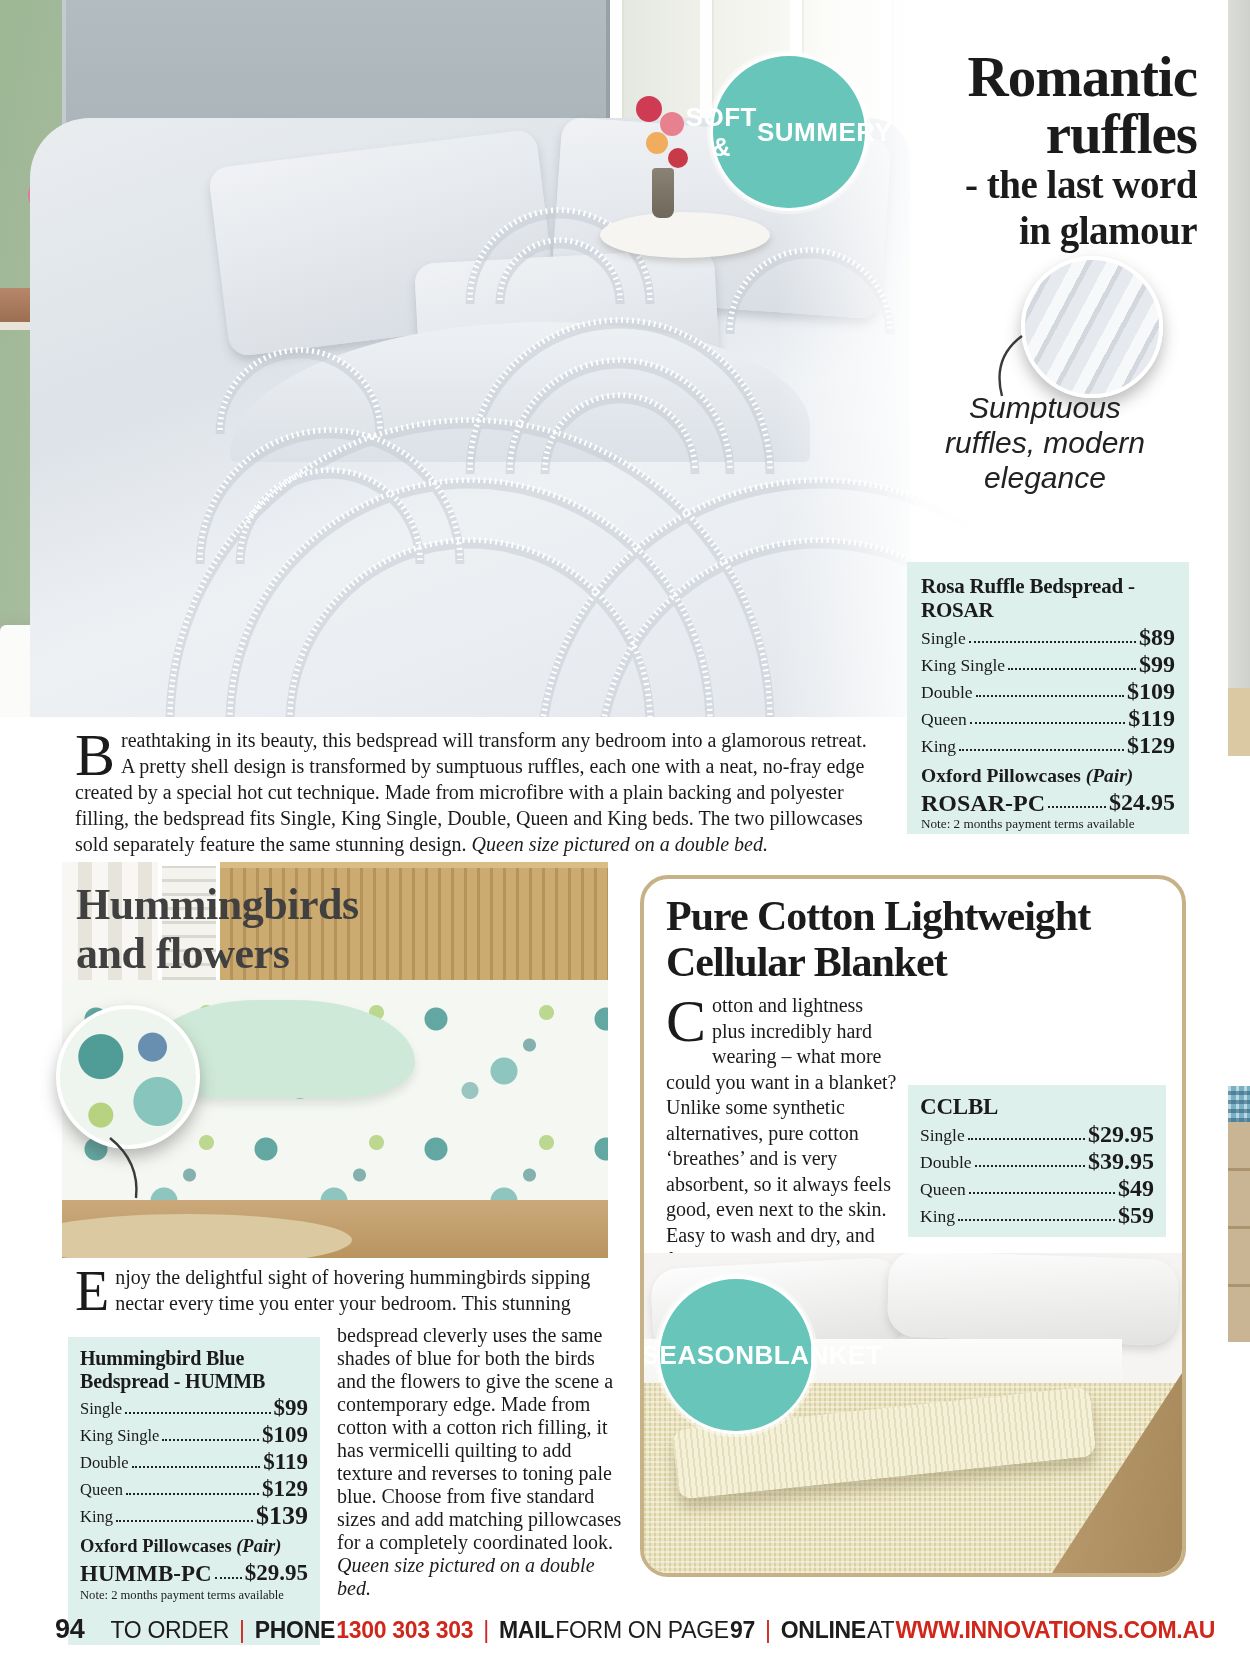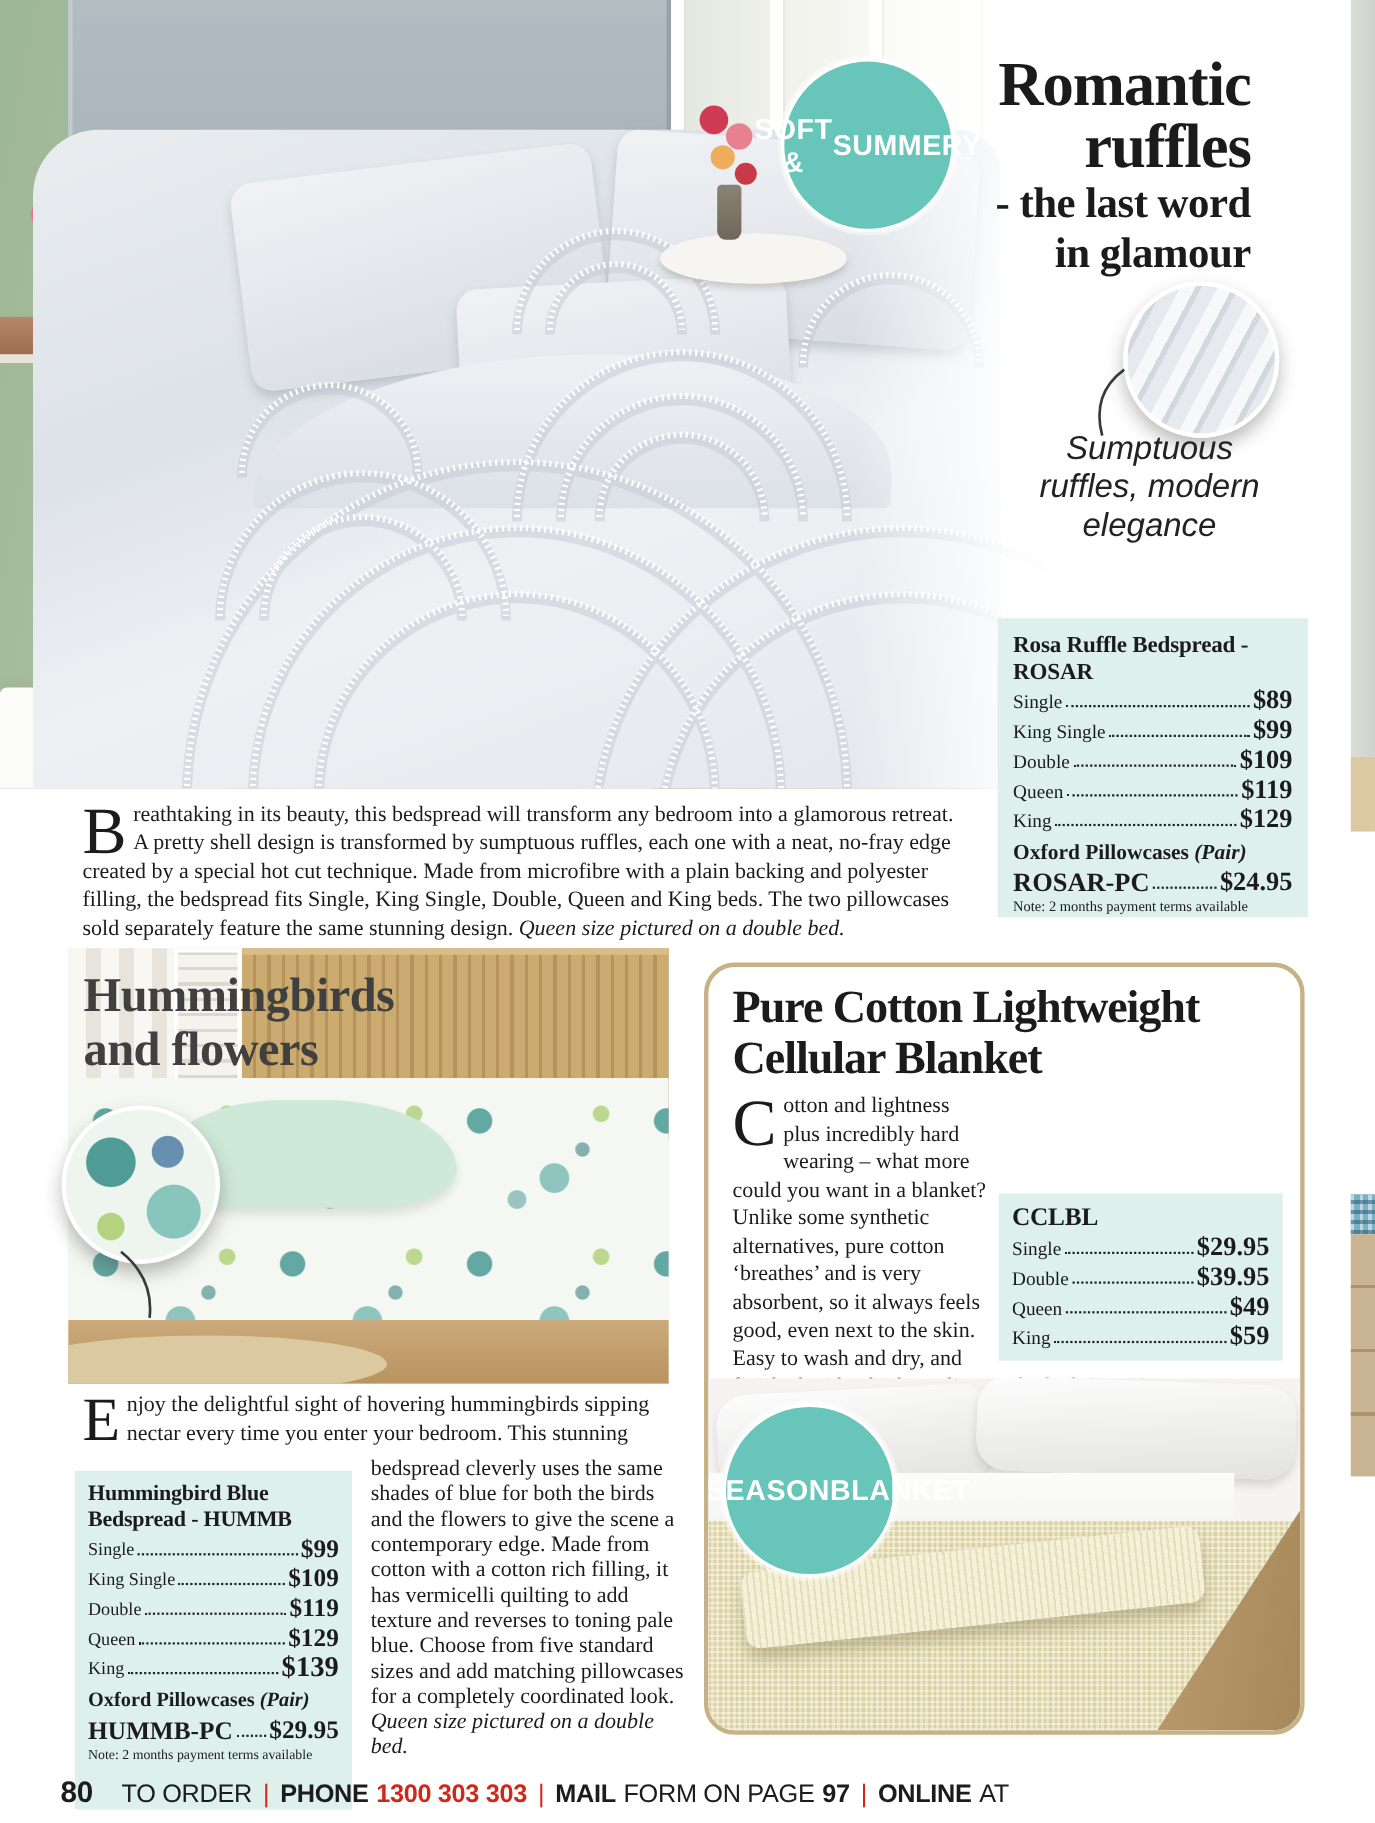--- a/index.html
+++ b/index.html
@@ -16,21 +16,21 @@
   .pb-sub .pair{font-style:italic;}
   .pb-code .lbl{font-weight:bold;font-size:24px;}
   .pb-note{font-size:13.2px;line-height:16px;margin-top:2px;}
   
   .badge{position:absolute;border-radius:50%;background:#68c5ba;display:flex;flex-direction:row;
          align-items:center;justify-content:center;text-align:center;
          font-family:"Liberation Sans",sans-serif;font-weight:bold;color:#fff;
          box-shadow:0 0 0 3px rgba(255,255,255,.95),0 0 0 6px rgba(255,255,255,.45);}
   .badge span{font-size:26px;line-height:30px;letter-spacing:.5px;}
   
-  #romantic-head{position:absolute;left:832px;top:48px;width:305px;text-align:right;}
+  #romantic-head{position:absolute;left:892px;top:48px;width:305px;text-align:right;}
   #romantic-head .big{font-weight:bold;font-size:57px;line-height:57px;letter-spacing:-1px;display:block;}
   #romantic-head .sub{font-weight:bold;font-size:39px;line-height:46px;letter-spacing:-0.5px;display:block;}
   #annotation{position:absolute;left:920px;top:390px;width:250px;text-align:center;
       font-family:"Liberation Sans",sans-serif;font-style:italic;font-size:30px;line-height:35px;color:#222;}
   
   .copy{font-size:20px;line-height:26px;text-align:left;}
   .copy .dropcap{float:left;font-size:60px;line-height:48px;padding:4px 6px 0 0;font-weight:400;}
   .copy .ital{font-style:italic;}
   
   #main-photo{position:absolute;left:0;top:0;width:1010px;height:717px;overflow:hidden;background:#dfe3e8;}
@@ -351,32 +351,33 @@
         <span class="prc" style="font-size:23px">$29.95</span>
       </div>
     <div class="pb-note" style="font-size:12.6px">Note: 2 months payment terms available</div>
   </div>
 
   <div id="enjoy-p2" class="copy">
     <span>bedspread cleverly uses the same shades of blue for both the birds and the flowers to give the scene a contemporary edge. Made from cotton with a cotton rich filling, it has vermicelli quilting to add texture and reverses to toning pale blue. Choose from five standard sizes and add matching pillowcases for a completely coordinated look. </span><span class="ital">Queen size pictured on a double bed.</span>
   </div>
 
   <div id="footer">
-    <span id="page-num">80</span>
+    <span id="page-num">94</span>
     <span class="ft">TO ORDER</span>
     <span class="ft sep">|</span>
     <span class="ft b">PHONE</span>
     <span class="sp"></span>
     <span class="ft red">1300 303 303</span>
     <span class="ft sep">|</span>
     <span class="ft b">MAIL</span>
     <span class="sp"></span>
     <span class="ft">FORM ON PAGE</span>
     <span class="sp"></span>
     <span class="ft b">97</span>
     <span class="ft sep">|</span>
     <span class="ft b">ONLINE</span>
     <span class="sp"></span>
     <span class="ft">AT</span>
     <span class="sp"></span>
+    <span class="ft red">WWW.INNOVATIONS.COM.AU</span>
   </div>
 
 </div>
 
 </body></html>

